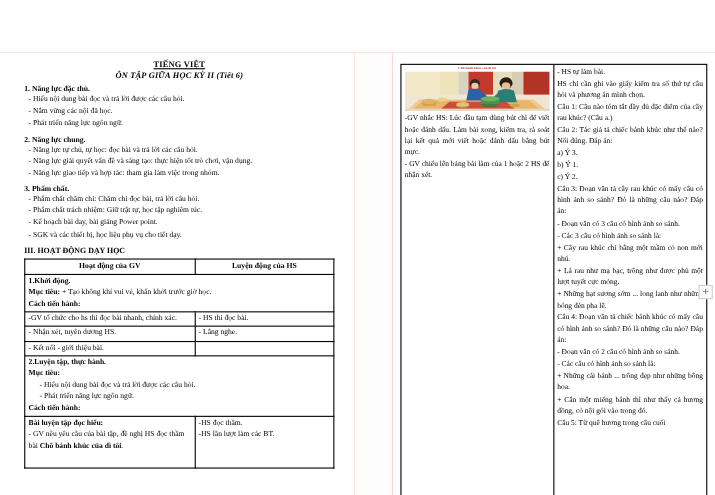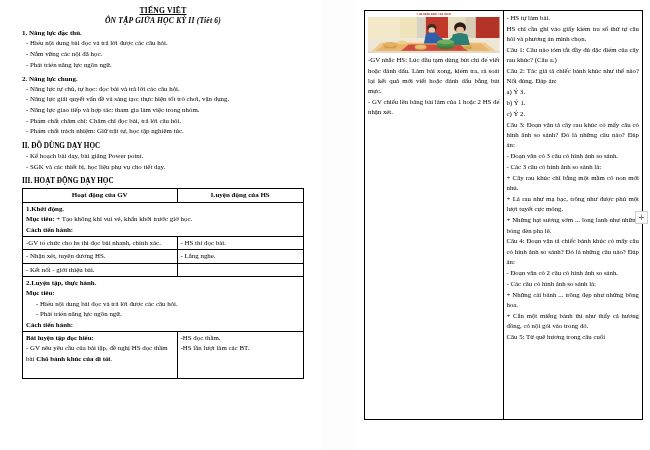--- a/index.html
+++ b/index.html
@@ -13,20 +13,21 @@
     overflow: hidden;
     font-family: "Liberation Serif", "DejaVu Serif", serif;
     color: #000000;
     position: relative;
   }
 
   #viewer {
     position: absolute;
     inset: 0;
     background: #ef4444;
+    margin-top: 48px;
   }
 
   
   .cropmark {
     position: absolute;
     pointer-events: none;
   }
   .cropmark .h {
     position: absolute;
     background: #b9b9b9;
@@ -269,24 +270,24 @@
     <div class="sub-head">1. Năng lực đặc thù.</div>
     <p class="bullet">- Hiểu nội dung bài đọc và trả lời được các câu hỏi.</p>
     <p class="bullet">- Nắm vững các nội đã học.</p>
     <p class="bullet">- Phát triển năng lực ngôn ngữ.</p>
 
     <div class="sub-head">2. Năng lực chung.</div>
     <p class="bullet">- Năng lực tự chủ, tự học: đọc bài và trả lời các câu hỏi.</p>
     <p class="bullet">- Năng lực giải quyết vấn đề và sáng tạo:  thực hiện tốt trò chơi, vận dụng.</p>
     <p class="bullet">- Năng lực giao tiếp và hợp tác: tham gia làm việc trong nhóm.</p>
 
+    <div class="sub-head">3. Phẩm chất.</div>
     <p class="bullet">- Phẩm chất chăm chỉ: Chăm chỉ đọc bài, trả lời câu hỏi.</p>
     <p class="bullet">- Phẩm chất trách nhiệm: Giữ trật tự, học tập nghiêm túc.</p>
 
-    <div class="sec-head-plain">II. ĐỒ DÙNG DẠY HỌC</div>
     <p class="bullet">- Kế hoạch bài day, bài giảng Power point.</p>
     <p class="bullet">- SGK và các thiết bị, học liệu phụ vụ cho tiết dạy.</p>
 
     <div class="sec-head-plain">III. HOẠT ĐỘNG DẠY HỌC</div>
 
     <table class="activity">
       <colgroup>
           <col style="width:55%">
           <col style="width:45%">
         </colgroup>

